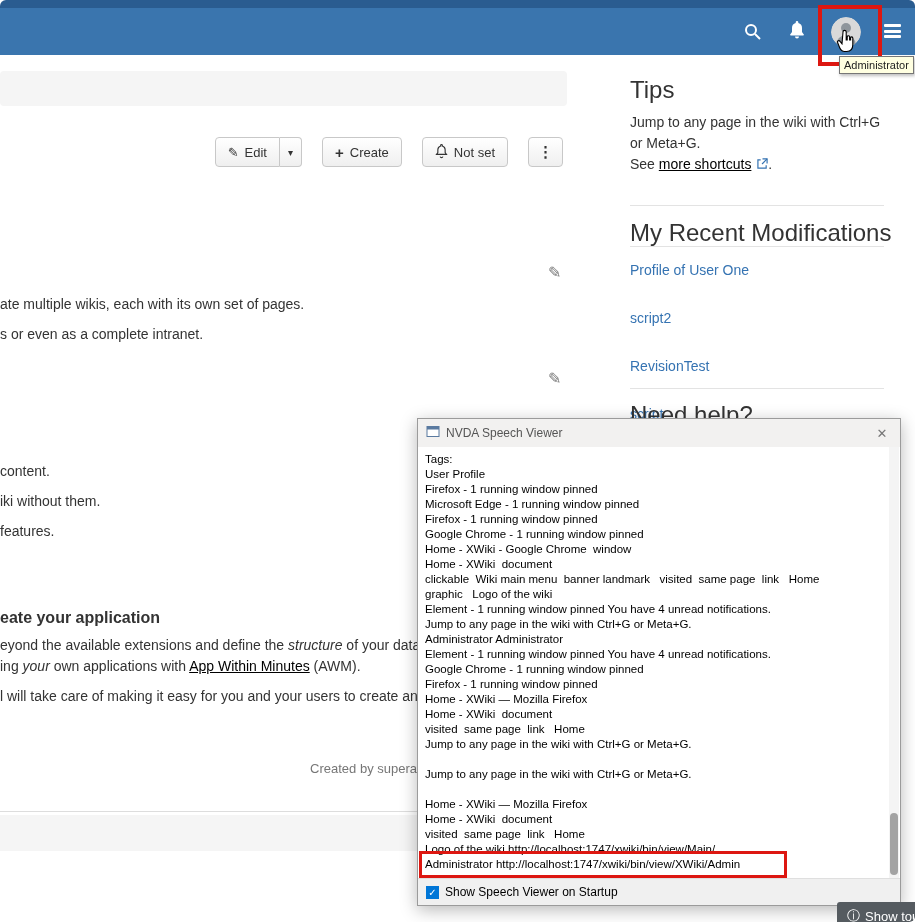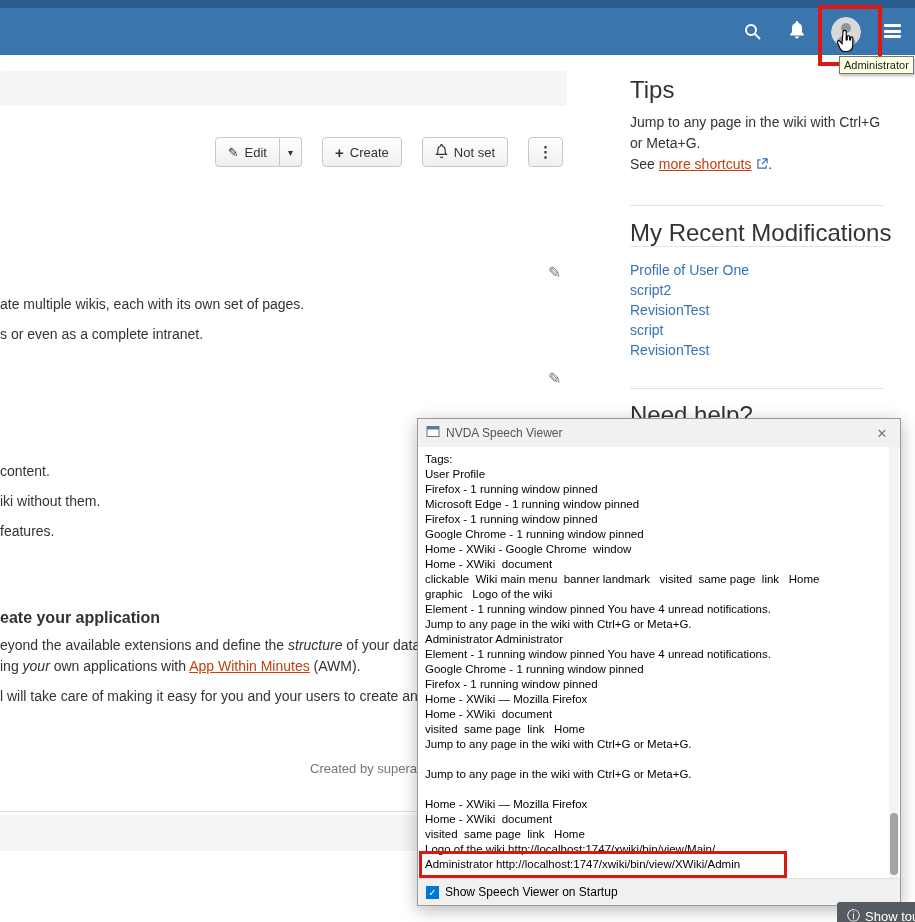--- a/index.html
+++ b/index.html
@@ -1,17 +1,17 @@
 <!DOCTYPE html>
 <html><head>
 <meta charset="utf-8">
 <style>
   html,body{margin:0;padding:0;background:#fff;}
   .page{position:relative;width:915px;height:922px;overflow:hidden;background:#fff;
-        font-family:"Liberation Sans",sans-serif;color:#333;}
+        font-family:"Liberation Sans",sans-serif;color:#333;border-radius:6px;}
 
   
   .top-edge{position:absolute;left:0;top:0;width:915px;height:8px;background:#2a5c90;}
   .topbar{position:absolute;left:0;top:8px;width:915px;height:47px;background:#3a75ae;z-index:5;}
   .tb-icon{position:absolute;cursor:pointer;}
   .tb-search{left:744px;top:15px;}
   .tb-bell{left:789px;top:13px;}
   .tb-avatar{left:831px;top:9px;width:30px;height:30px;border-radius:50%;overflow:hidden;display:block;}
   .tb-burger{left:884px;top:16px;width:17px;}
   .tb-burger i{display:block;width:17px;height:3px;background:#fff;margin-bottom:2.5px;border-radius:1px;}
@@ -36,32 +36,32 @@
   .btn-group .seg-l{border-radius:4px 0 0 4px;}
   .btn-group .seg-r{border-radius:0 4px 4px 0;border-left:none;padding:0 8px;font-size:10px;}
   .btn .glyph{font-size:13px;color:#333;}
   .btn .plus{font-weight:bold;font-size:15px;}
   .kebab{padding:0 9px;font-size:15px;font-weight:bold;}
 
   .frag{position:absolute;font-size:14px;color:#333;white-space:nowrap;}
   .frag-h{position:absolute;font-size:16px;font-weight:700;color:#333;white-space:nowrap;}
   .para{position:absolute;font-size:14px;color:#333;white-space:nowrap;width:567px;overflow:hidden;}
   .em{font-style:italic;}
-  .tlink{color:#c2410c;text-decoration:underline;cursor:pointer;margin-top:21px;}
+  .tlink{color:#000000;text-decoration:underline;cursor:pointer;margin-top:21px;}
   .sec-pencil{position:absolute;left:548px;font-size:16px;color:#777;cursor:pointer;}
   .created{position:absolute;left:0;top:761px;width:417px;text-align:right;font-size:13px;color:#767676;white-space:nowrap;}
   .divider{position:absolute;left:0;top:811px;width:567px;border-top:1px solid #ddd;}
   .footer-band{position:absolute;left:0;top:815px;width:567px;height:36px;background:#f5f5f5;}
 
   
   .sidebar{position:absolute;left:630px;top:72px;width:260px;z-index:1;}
   .sb-h{position:absolute;left:0;font-size:24px;font-weight:400;color:#333;margin:0;white-space:nowrap;}
   .sb-hr{position:absolute;left:0;width:254px;border-top:1px solid #e3e3e3;}
   .tips-text{position:absolute;left:0;top:40px;width:258px;font-size:14px;line-height:21px;color:#333;margin:0;}
-  .recent-list{position:absolute;left:0;top:188px;display:flex;flex-direction:column;}
+  .recent-list{position:absolute;left:0;top:188px;display:flex;flex-direction:column;gap:28px;}
   .recent-link{font-size:14px;color:#3573b2;height:20px;line-height:20px;text-decoration:none;cursor:pointer;white-space:nowrap;}
 
   
   .nvda{position:absolute;left:417px;top:418px;width:484px;height:488px;background:#fff;
         border:1px solid #9b9b9b;box-shadow:0 4px 16px rgba(0,0,0,.28);z-index:20;box-sizing:border-box;}
   .nvda-title{position:absolute;left:0;right:0;top:0;height:28px;background:#f2f1f0;display:flex;
               align-items:center;padding-left:8px;font-size:12px;color:#555;cursor:default;}
   .nvda-title .t{margin-left:6px;}
   .nvda-close{margin-left:auto;width:36px;height:100%;display:flex;align-items:center;justify-content:center;
               color:#777;font-size:13px;cursor:pointer;}

